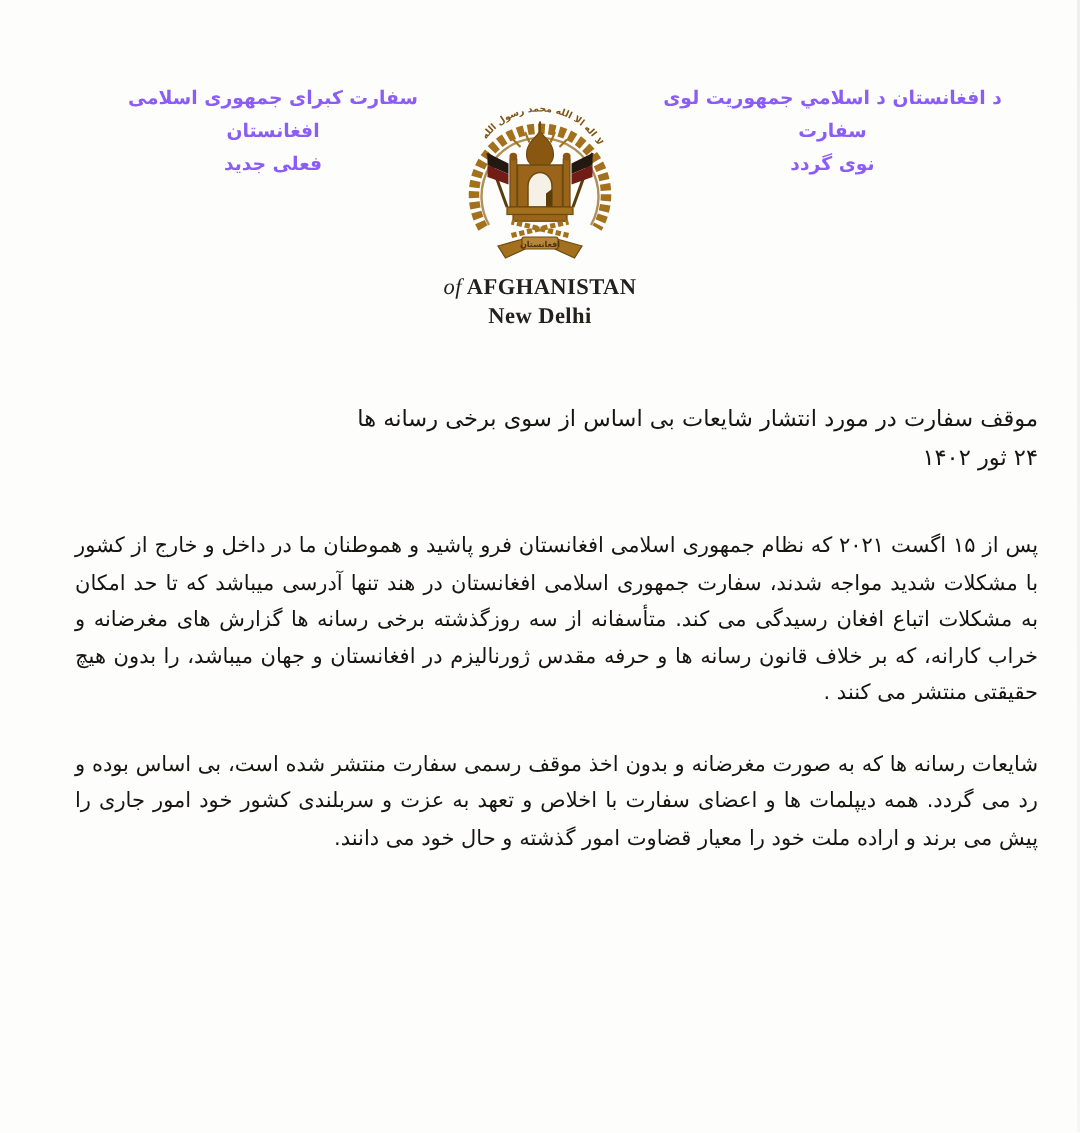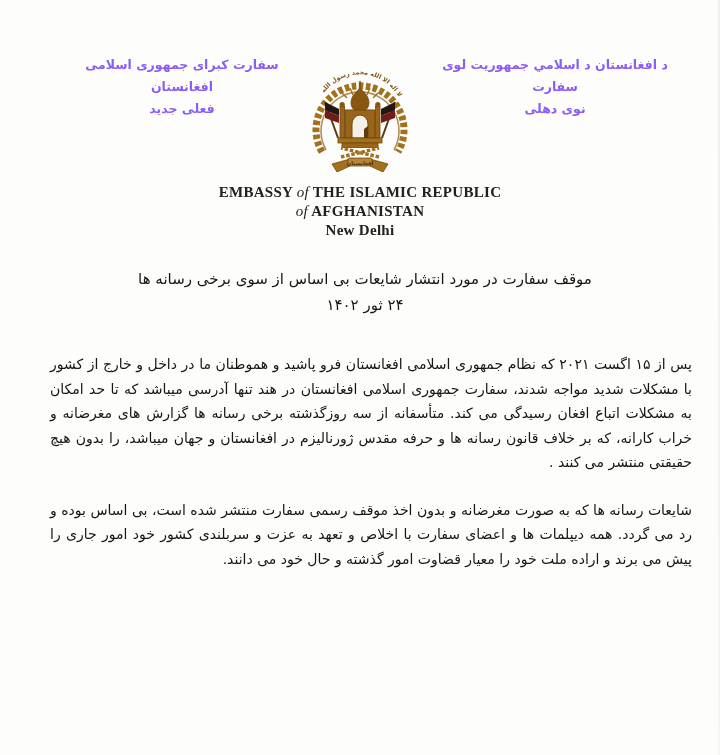--- a/index.html
+++ b/index.html
@@ -42,21 +42,21 @@
     text-align:center;
     font-family:"Liberation Serif","DejaVu Serif",serif;
     font-size:15px;font-weight:bold;letter-spacing:.3px;
     line-height:19px;color:#23211c;
   }
   .en-block i{font-weight:normal;}
 
   
   .subject-block{
     position:absolute;top:266px;right:28px;left:38px;
-    direction:rtl;text-align:center;
+    direction:rtl;text-align:right;
     font-size:15px;line-height:26px;color:#17150f;
   }
   .subject-block .line{display:block;}
 
   
   .body-text{
     position:absolute;top:352px;left:50px;right:28px;
     direction:rtl;
     text-align:justify;
     font-size:14px;line-height:24.5px;color:#17150f;
@@ -64,21 +64,21 @@
   .body-text p{margin:0 0 23px 0;}
 </style>
 </head>
 <body>
 
 <div class="page">
   <div class="scan-edge"></div>
 
   <div class="hdr hdr-right">
     <span>د افغانستان د اسلامي جمهوریت لوی سفارت</span><br>
-    <span>نوی دهلی</span>
+    <span>نوی گردد</span>
   </div>
 
   <div class="hdr hdr-left">
     <span>سفارت کبرای جمهوری اسلامی افغانستان</span><br>
     <span>فعلی جدید</span>
   </div>
 
   <div class="emblem-wrap">
     <svg viewBox="0 0 132 116" width="132" height="116" xmlns="http://www.w3.org/2000/svg" aria-hidden="true">
 
@@ -128,21 +128,20 @@
       <line x1="85" y1="97" x2="47" y2="88" stroke="#a3701d" stroke-width="3.4" stroke-dasharray="3.5 1.8"></line>
 
       <path d="M38,104 l18,-5 v7 l-13,6 z" fill="#a3701d" stroke="#6e4a0e" stroke-width=".8"></path>
       <path d="M94,104 l-18,-5 v7 l13,6 z" fill="#a3701d" stroke="#6e4a0e" stroke-width=".8"></path>
       <rect x="54" y="98" width="24" height="8" rx="1.5" fill="#b8863a" stroke="#6e4a0e" stroke-width=".8"></rect>
       <text x="66" y="104.5" font-size="5.4" fill="#4e340a" text-anchor="middle" font-weight="bold">افغانستان</text>
     </svg>
   </div>
 
   <div class="en-block">
-    <div><span>EMBASSY</span> <i>of</i> <span>THE ISLAMIC REPUBLIC</span></div>
     <div><i>of</i> <span>AFGHANISTAN</span></div>
     <div><span>New Delhi</span></div>
   </div>
 
   <div class="subject-block">
     <span class="line">موقف سفارت در مورد انتشار شایعات بی اساس از سوی برخی رسانه ها</span>
     <span class="line">۲۴ ثور ۱۴۰۲</span>
   </div>
 
   <div class="body-text">

